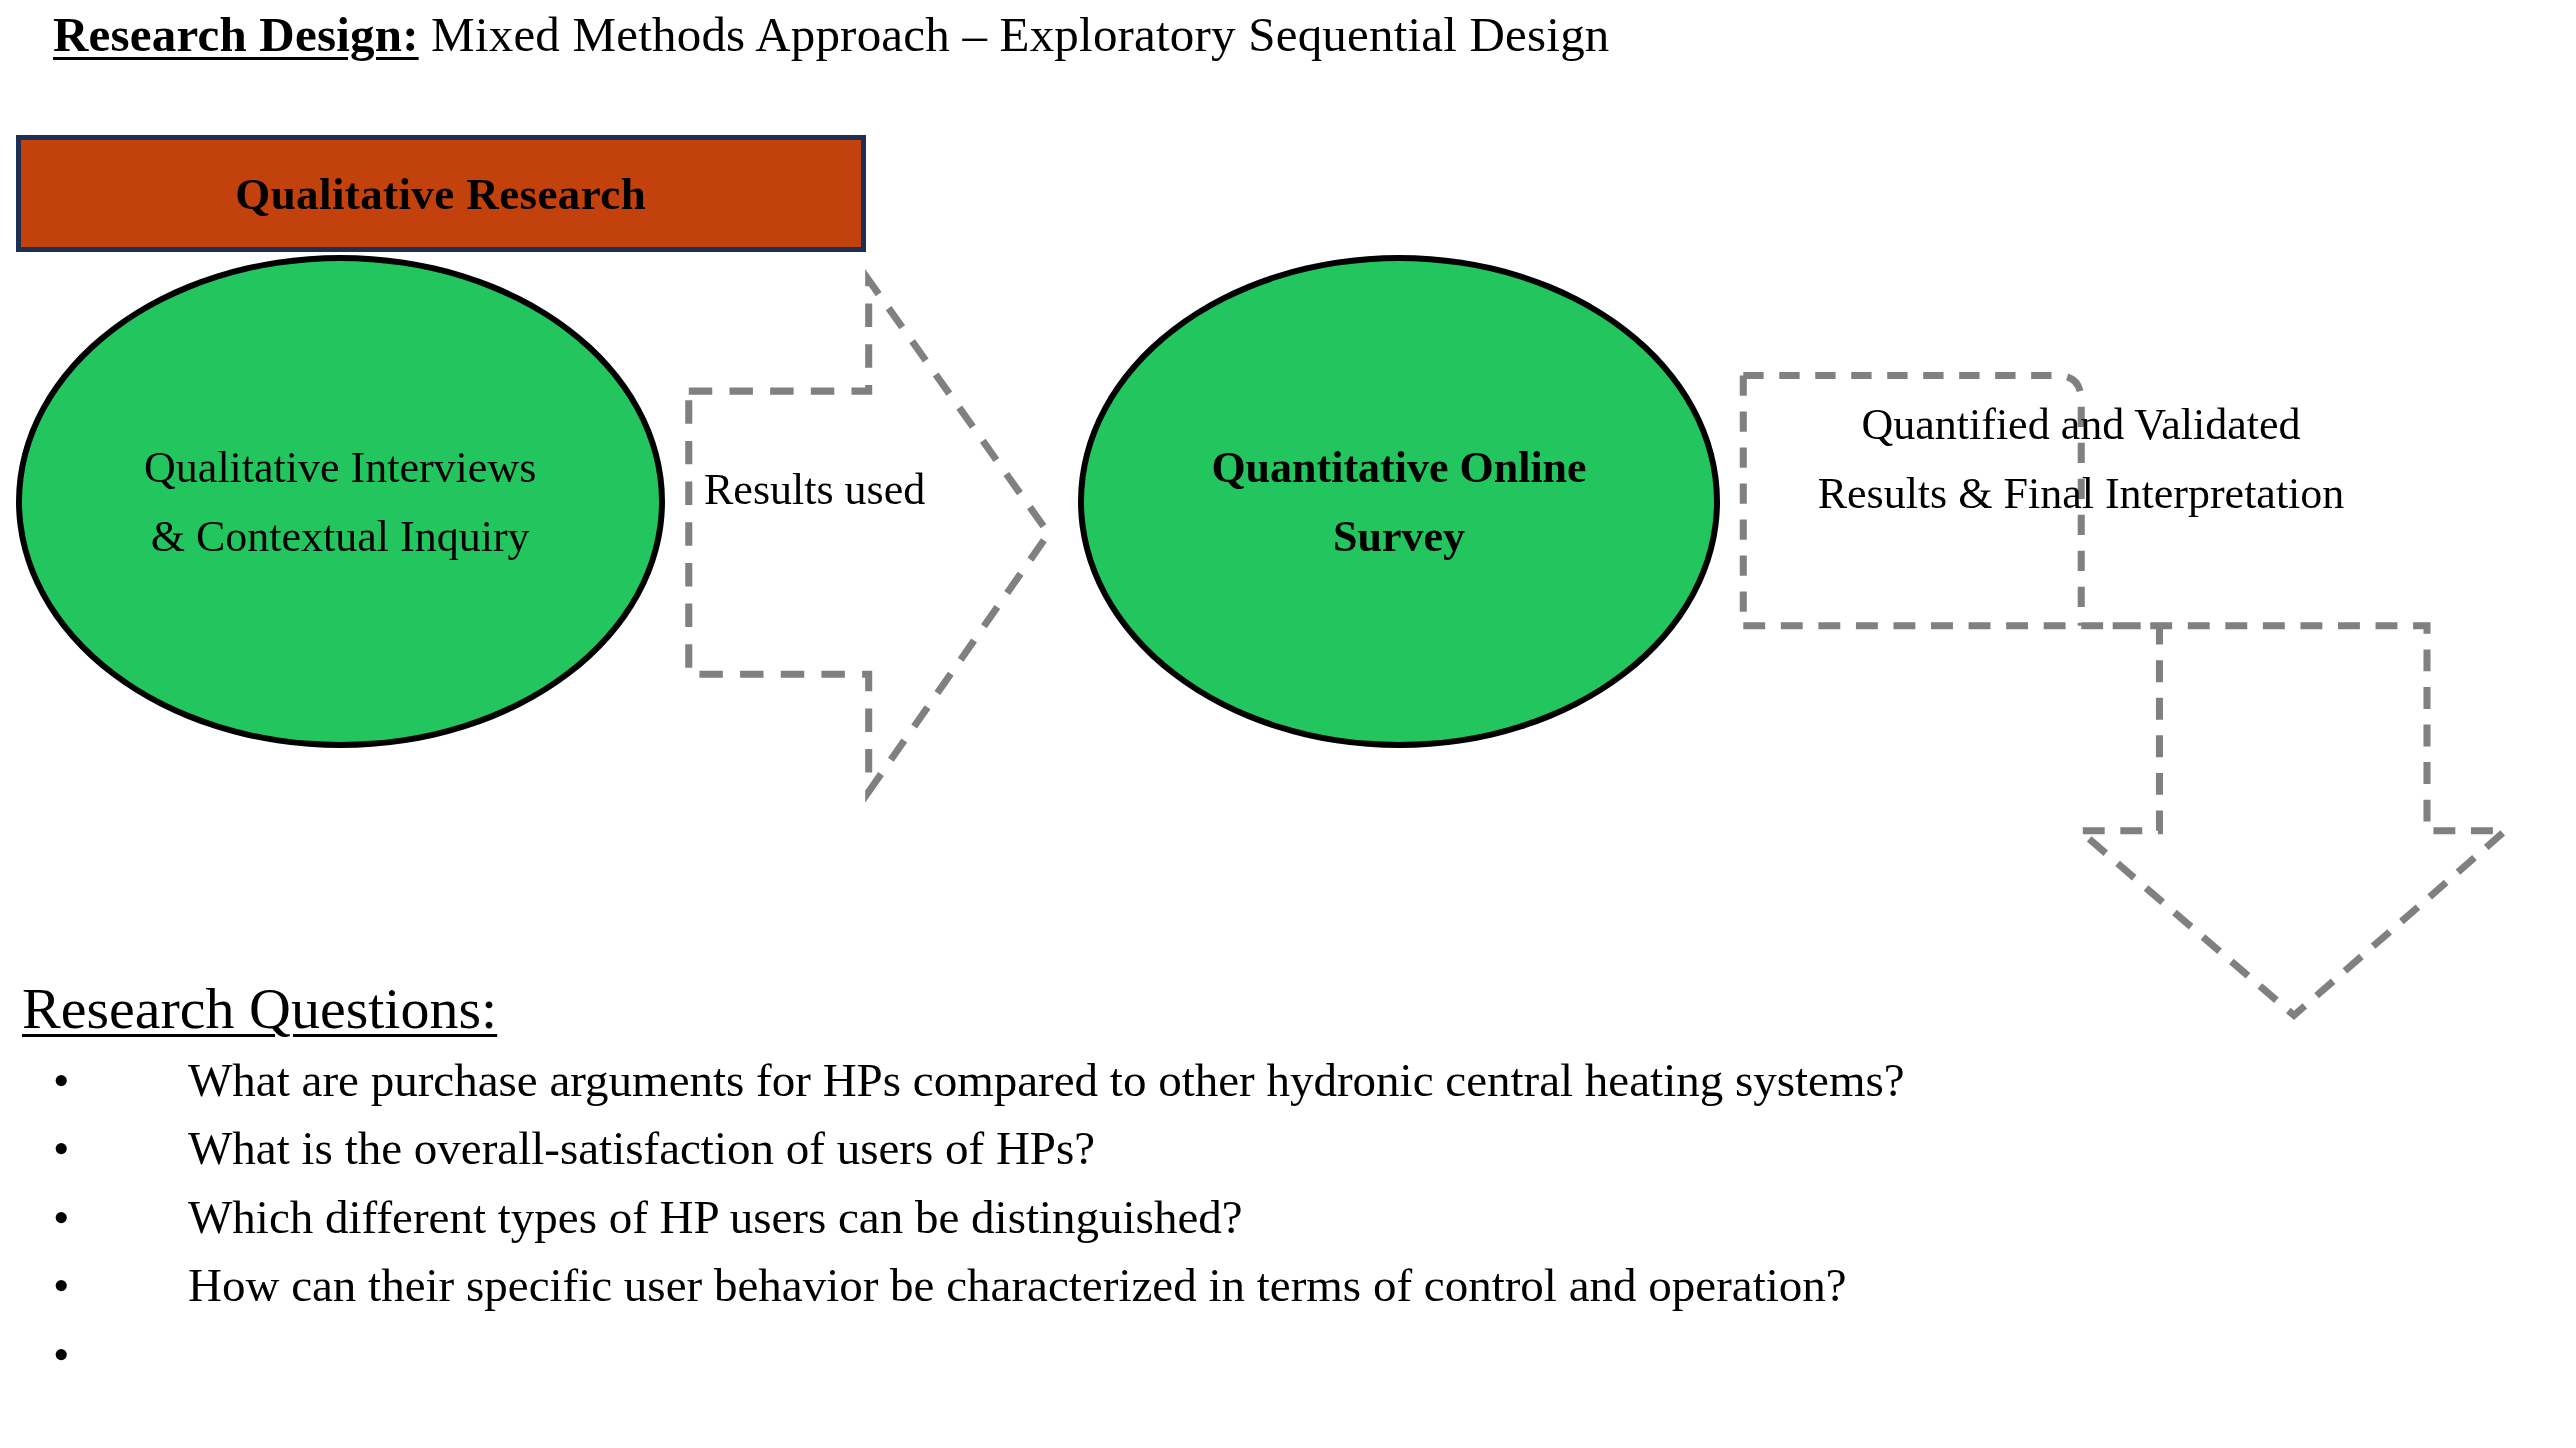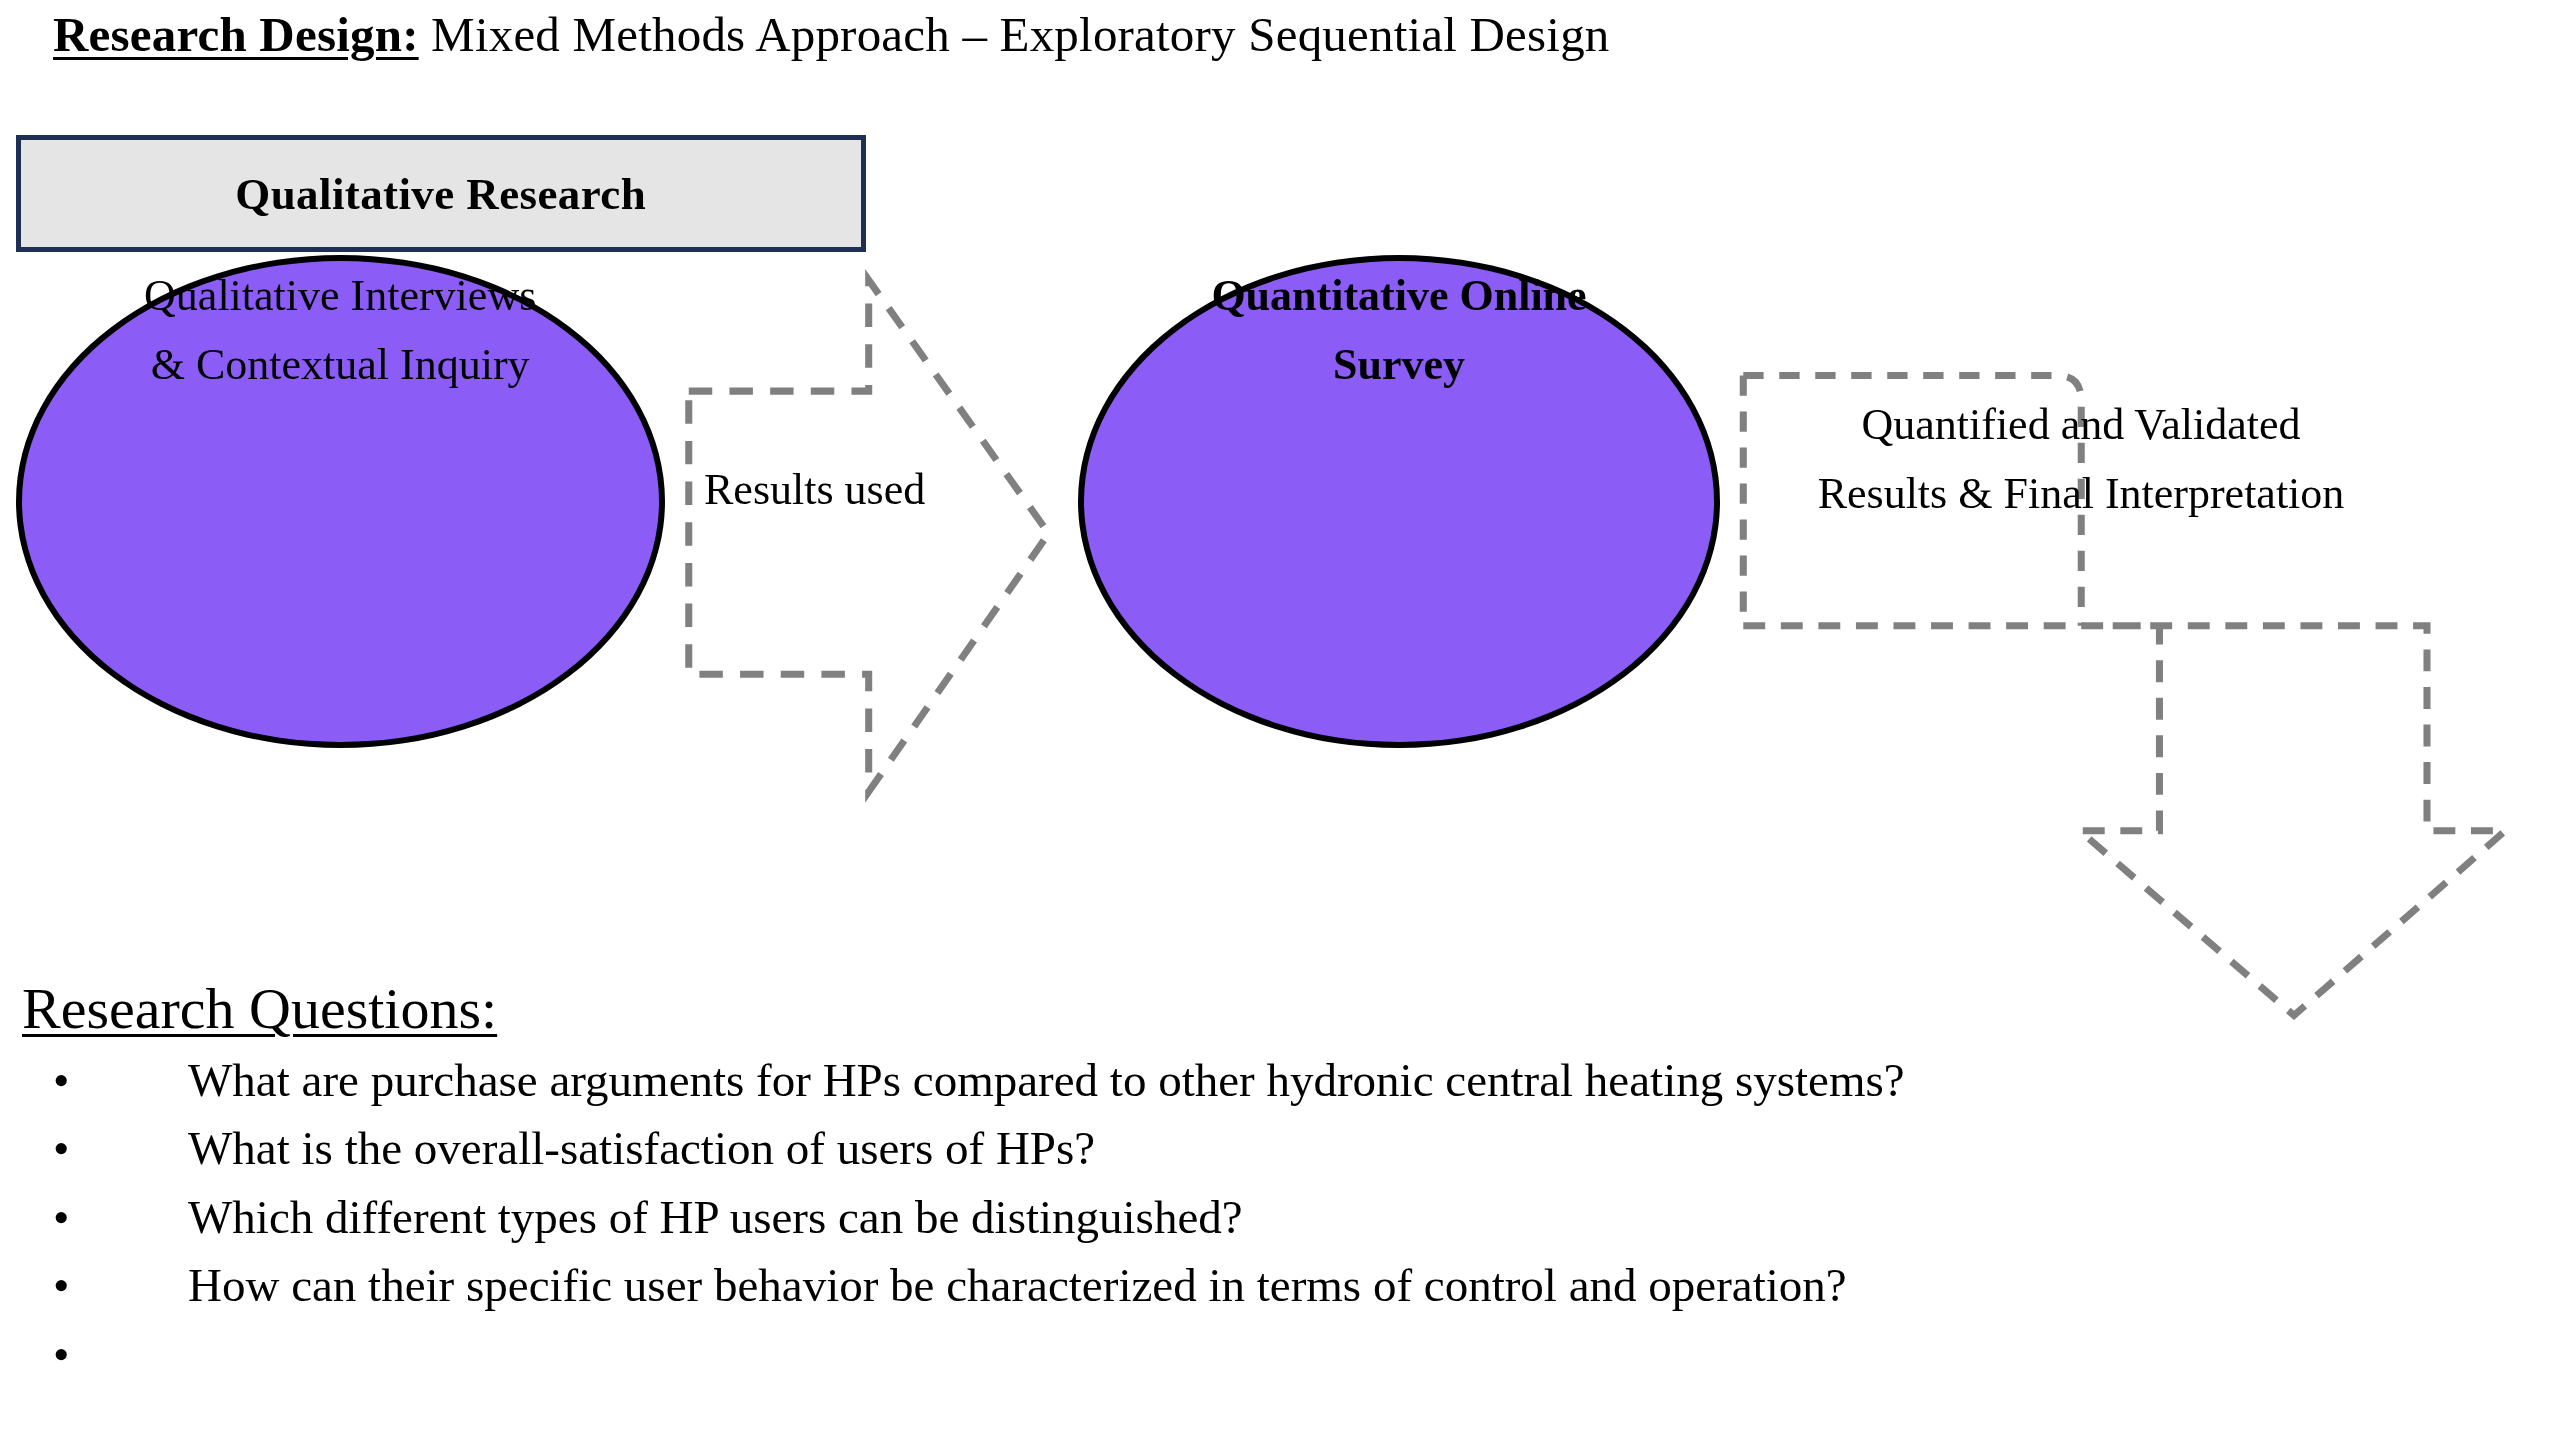--- a/index.html
+++ b/index.html
@@ -35,39 +35,40 @@
     text-underline-offset: 5.5px;
     text-decoration-thickness: 3.1px;
     margin-left: 31px;
   }
 
   
   .phase-box {
     position: absolute;
     box-sizing: border-box;
     border: 5.5px solid #1d3054;
-    background: #e5e5e5;
+    background: #c2410c;
     display: flex;
     align-items: center;
     justify-content: center;
     font-weight: bold;
     font-size: 45px;
     letter-spacing: 0.4px;
   }
   #phase-box-qualitative  { left: 15.7px;   top: 135px; width: 850px; height: 117px; }
   #phase-box-quantitative { left: 875px; top: 135px; width: 917px; height: 117px; }
 
   
   .phase-ellipse {
     position: absolute;
     box-sizing: border-box;
     border: 6.3px solid #000000;
     border-radius: 50%;
-    background: #8b5cf6;
+    background: #22c55e;
     display: flex;
+    align-items: center;
     justify-content: center;
     text-align: center;
     font-size: 44px;
     line-height: 69px;
   }
   #ellipse-qualitative  { left: 15.7px;  top: 255px; width: 649px;  height: 493px; }
   #ellipse-quantitative { left: 1078px; top: 255px; width: 642px; height: 493px; font-weight: bold; }
   #ellipse-qualitative .ell-text  { width: 407px; }
   #ellipse-quantitative .ell-text { width: 438px; }
 

